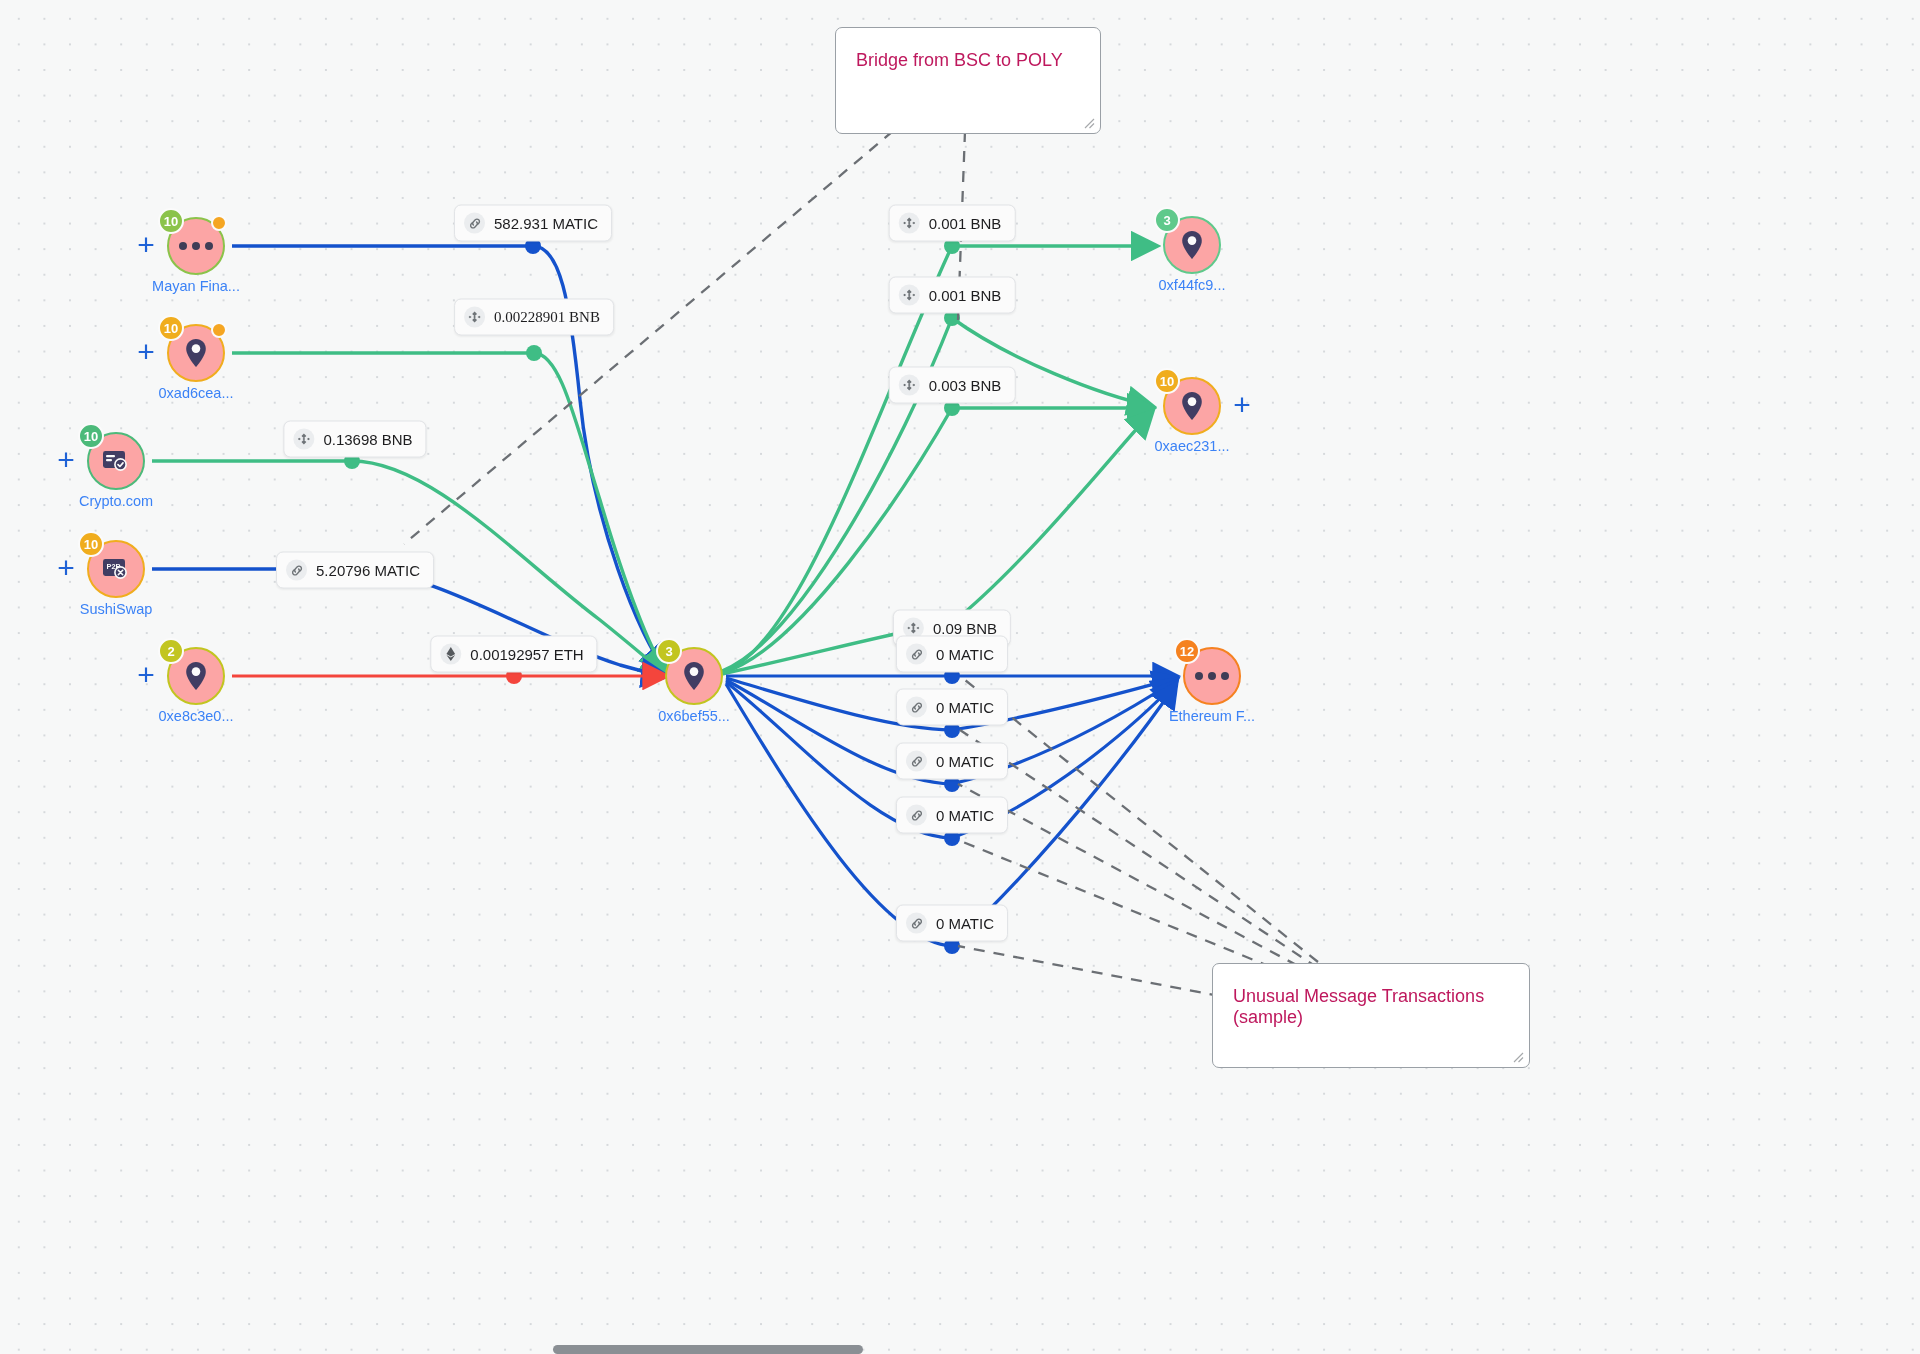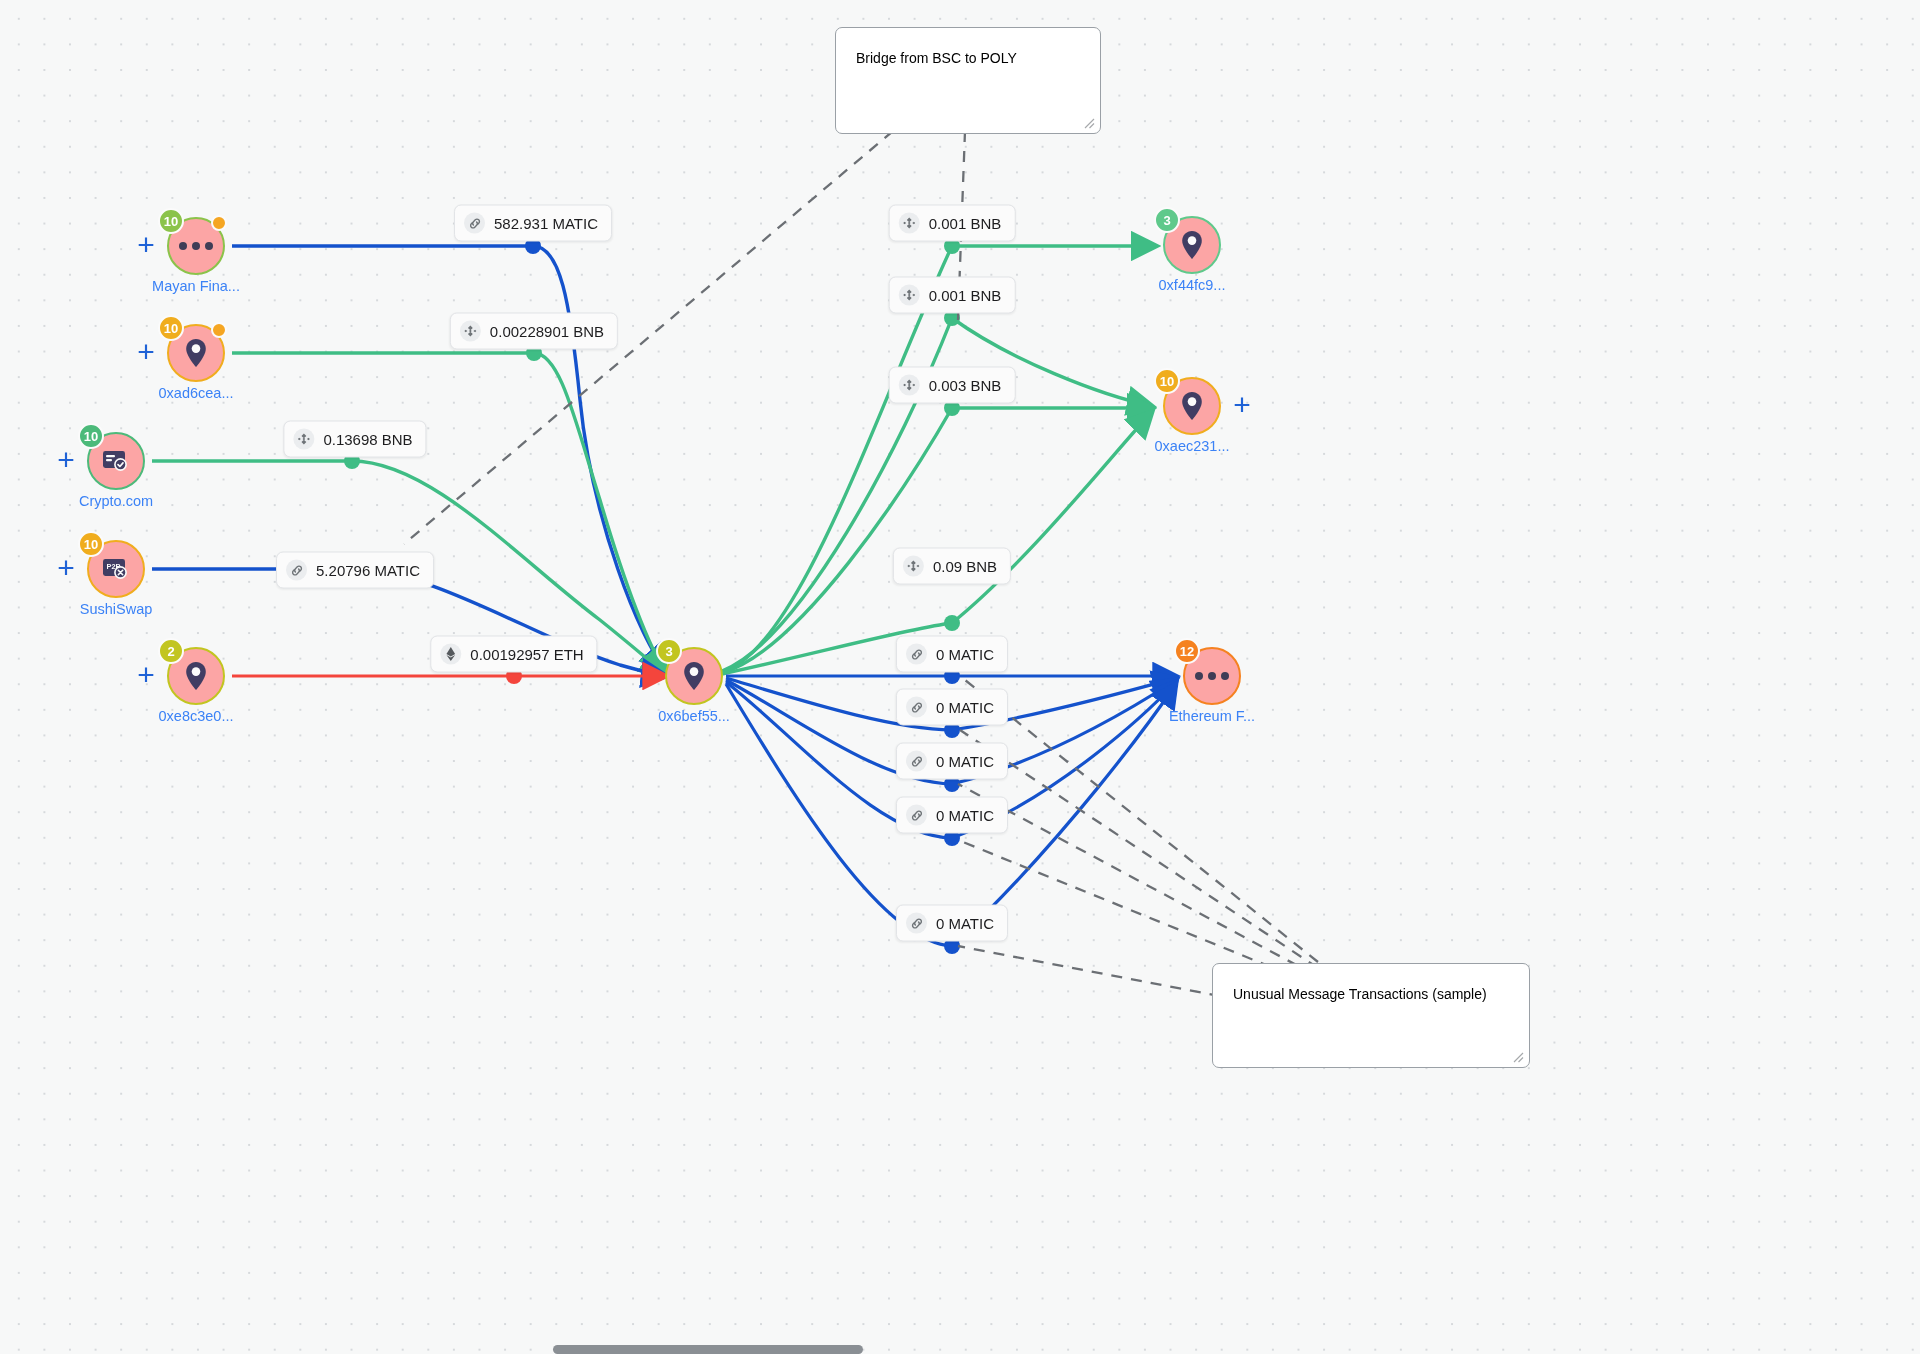--- a/index.html
+++ b/index.html
@@ -80,21 +80,21 @@
   }
 
   
   .note{
     position:absolute;
     background:#fff;
     border:1px solid #9aa0a6;
     border-radius:7px;
     box-sizing:border-box;
     padding:22px 20px;
-    font-size:14px;color:#000000;
+    font-size:18px;color:#be185d;
     overflow:hidden;
   }
   .note .grip{
     position:absolute;right:5px;bottom:4px;
     width:14px;height:14px;opacity:.55;
   }
   
   .hscroll{
     position:absolute;left:553px;bottom:0;
     width:310px;height:9px;border-radius:5px;
@@ -320,21 +320,21 @@
 <div id="elabel-layer">
     <div class="elabel" style="left: 533px; top: 223px;">
       <span class="tok">
         <svg width="14" height="14" viewBox="0 0 16 16">
           <path d="M6.2,9.8 C5.1,8.7 5.1,7 6.2,5.9 L8.3,3.8 C9.4,2.7 11.1,2.7 12.2,3.8 C13.3,4.9 13.3,6.6 12.2,7.7 L11.1,8.8" stroke="#6f7478" stroke-width="1.6" fill="none" stroke-linecap="round"></path>
           <path d="M9.8,6.2 C10.9,7.3 10.9,9 9.8,10.1 L7.7,12.2 C6.6,13.3 4.9,13.3 3.8,12.2 C2.7,11.1 2.7,9.4 3.8,8.3 L4.9,7.2" stroke="#6f7478" stroke-width="1.6" fill="none" stroke-linecap="round"></path>
         </svg>
       </span>
       <span>582.931 MATIC</span>
     </div>
-    <div class="elabel" style="left: 534px; top: 331px;">
+    <div class="elabel" style="left: 534px; top: 317px; font-family: Liberation Serif, serif;">
       <span class="tok">
         <svg width="13" height="13" viewBox="0 0 16 16">
           <path d="M8,1.2 L11,4.2 L8,7.2 L5,4.2 z M8,8.8 L11,11.8 L8,14.8 L5,11.8 z M2.2,6.4 L4.3,8 L2.2,9.6 L0.6,8 z M13.8,6.4 L15.4,8 L13.8,9.6 L11.7,8 z M8,6.2 L9.6,8 L8,9.8 L6.4,8 z" fill="#6f7478"></path>
         </svg>
       </span>
       <span>0.00228901 BNB</span>
     </div>
     <div class="elabel" style="left: 355px; top: 439px;">
       <span class="tok">
         <svg width="13" height="13" viewBox="0 0 16 16">
@@ -378,21 +378,21 @@
       <span>0.001 BNB</span>
     </div>
     <div class="elabel" style="left: 952px; top: 385px;">
       <span class="tok">
         <svg width="13" height="13" viewBox="0 0 16 16">
           <path d="M8,1.2 L11,4.2 L8,7.2 L5,4.2 z M8,8.8 L11,11.8 L8,14.8 L5,11.8 z M2.2,6.4 L4.3,8 L2.2,9.6 L0.6,8 z M13.8,6.4 L15.4,8 L13.8,9.6 L11.7,8 z M8,6.2 L9.6,8 L8,9.8 L6.4,8 z" fill="#6f7478"></path>
         </svg>
       </span>
       <span>0.003 BNB</span>
     </div>
-    <div class="elabel" style="left: 952px; top: 566px;">
+    <div class="elabel" style="left: 952px; top: 628px;">
       <span class="tok">
         <svg width="13" height="13" viewBox="0 0 16 16">
           <path d="M8,1.2 L11,4.2 L8,7.2 L5,4.2 z M8,8.8 L11,11.8 L8,14.8 L5,11.8 z M2.2,6.4 L4.3,8 L2.2,9.6 L0.6,8 z M13.8,6.4 L15.4,8 L13.8,9.6 L11.7,8 z M8,6.2 L9.6,8 L8,9.8 L6.4,8 z" fill="#6f7478"></path>
         </svg>
       </span>
       <span>0.09 BNB</span>
     </div>
     <div class="elabel" style="left: 952px; top: 654px;">
       <span class="tok">
         <svg width="14" height="14" viewBox="0 0 16 16">

